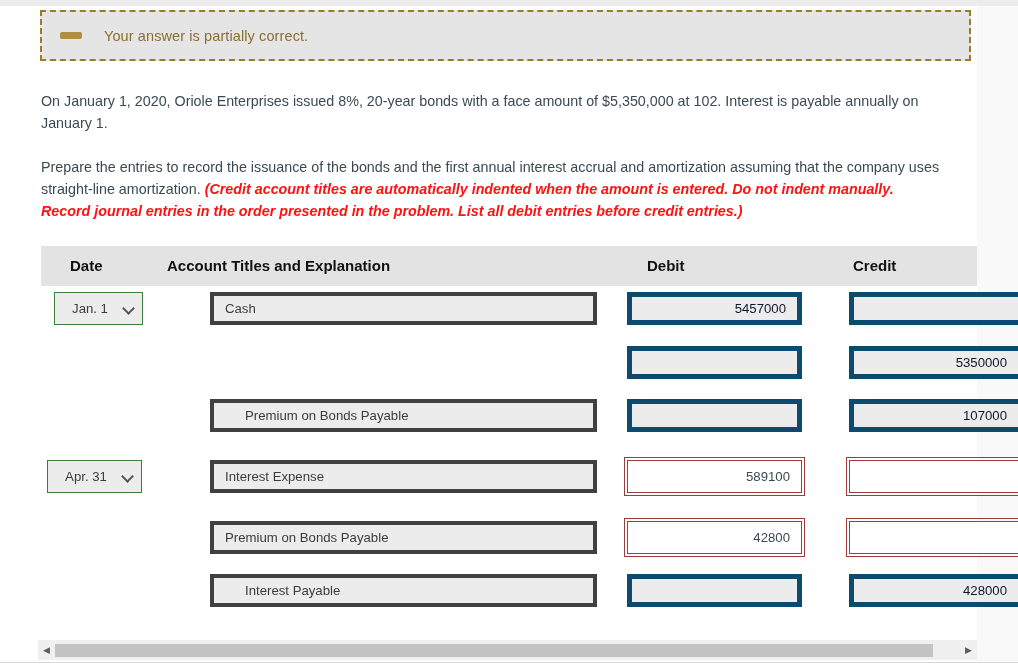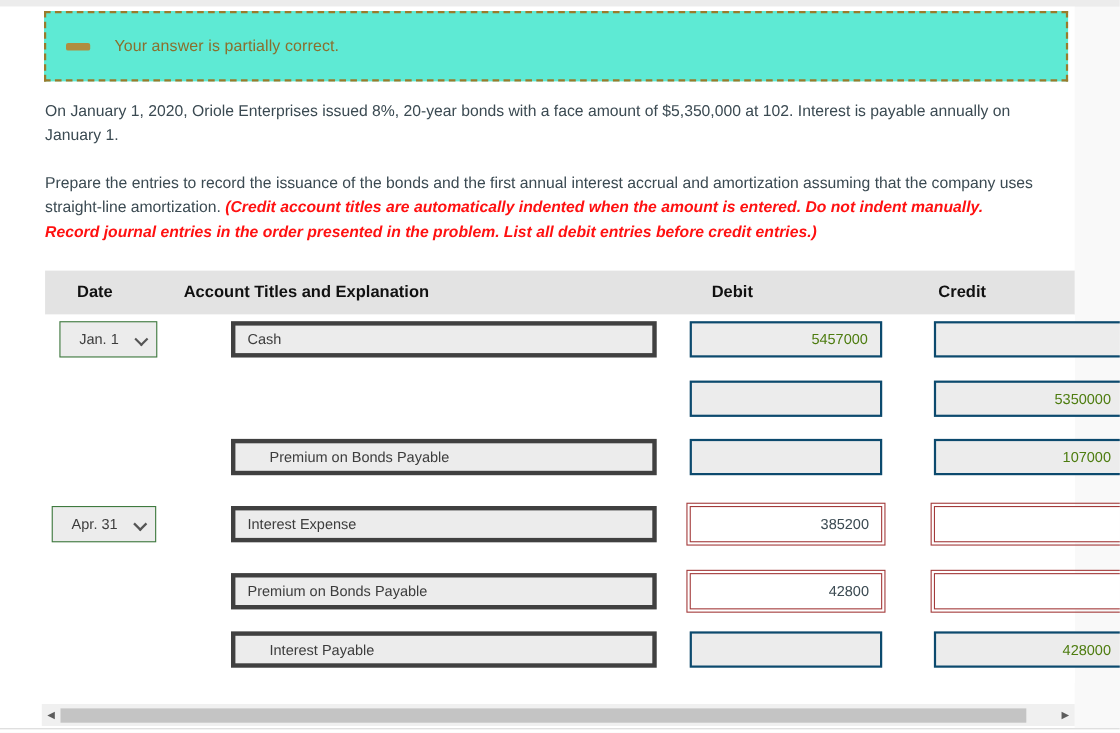--- a/index.html
+++ b/index.html
@@ -31,22 +31,22 @@
     top: 6px; left: 0;
     width: 977px;
     height: 660px;
     background: #ffffff;
   }
 
   
   .alert {
     position: absolute;
     left: 40px; top: 4px;
-    width: 931px; height: 64px;
-    background: #5eead4;
+    width: 931px; height: 51px;
+    background: #e5e5e5;
     border: 2px dashed #9a7b2b;
     display: flex;
     align-items: center;
   }
   .alert-icon {
     width: 22px; height: 7px;
     border-radius: 2px;
     background: #b08d3f;
     margin-left: 18px;
     flex: none;
@@ -148,23 +148,23 @@
     align-items: center;
     padding-left: 11px;
   }
   .acct.indent { padding-left: 31px; }
 
   
   .amt {
     position: absolute;
     height: 33px;
     background: #ececec;
-    border: 2px solid #0c4a6e;
+    border: 5px solid #0c4a6e;
     font-size: 13.2px;
-    color: #4d7c0f;
+    color: #0f172a;
     display: flex;
     align-items: center;
     justify-content: flex-end;
     padding-right: 11px;
   }
   .amt.debit  { left: 586px; width: 175px; }
   .amt.credit { left: 791px; width: 174px; margin-left: 17px; }
 
   
   .amt.err {
@@ -257,21 +257,21 @@
           <div class="acct indent">Premium on Bonds Payable</div>
           <div class="amt debit"></div>
           <div class="amt credit">107000</div>
         </div>
         <div class="row" style="top: 174px;">
           <div class="date-sel" style="left: 6px; width: 95px;">
             <span class="lbl">Apr. 31</span>
             <span class="chev"></span>
           </div>
           <div class="acct">Interest Expense</div>
-          <div class="amt debit err">385200</div>
+          <div class="amt debit err">589100</div>
           <div class="amt credit err"></div>
         </div>
         <div class="row" style="top: 235px;">
           <div class="acct">Premium on Bonds Payable</div>
           <div class="amt debit err">42800</div>
           <div class="amt credit err"></div>
         </div>
         <div class="row" style="top: 288px;">
           <div class="acct indent">Interest Payable</div>
           <div class="amt debit"></div>

